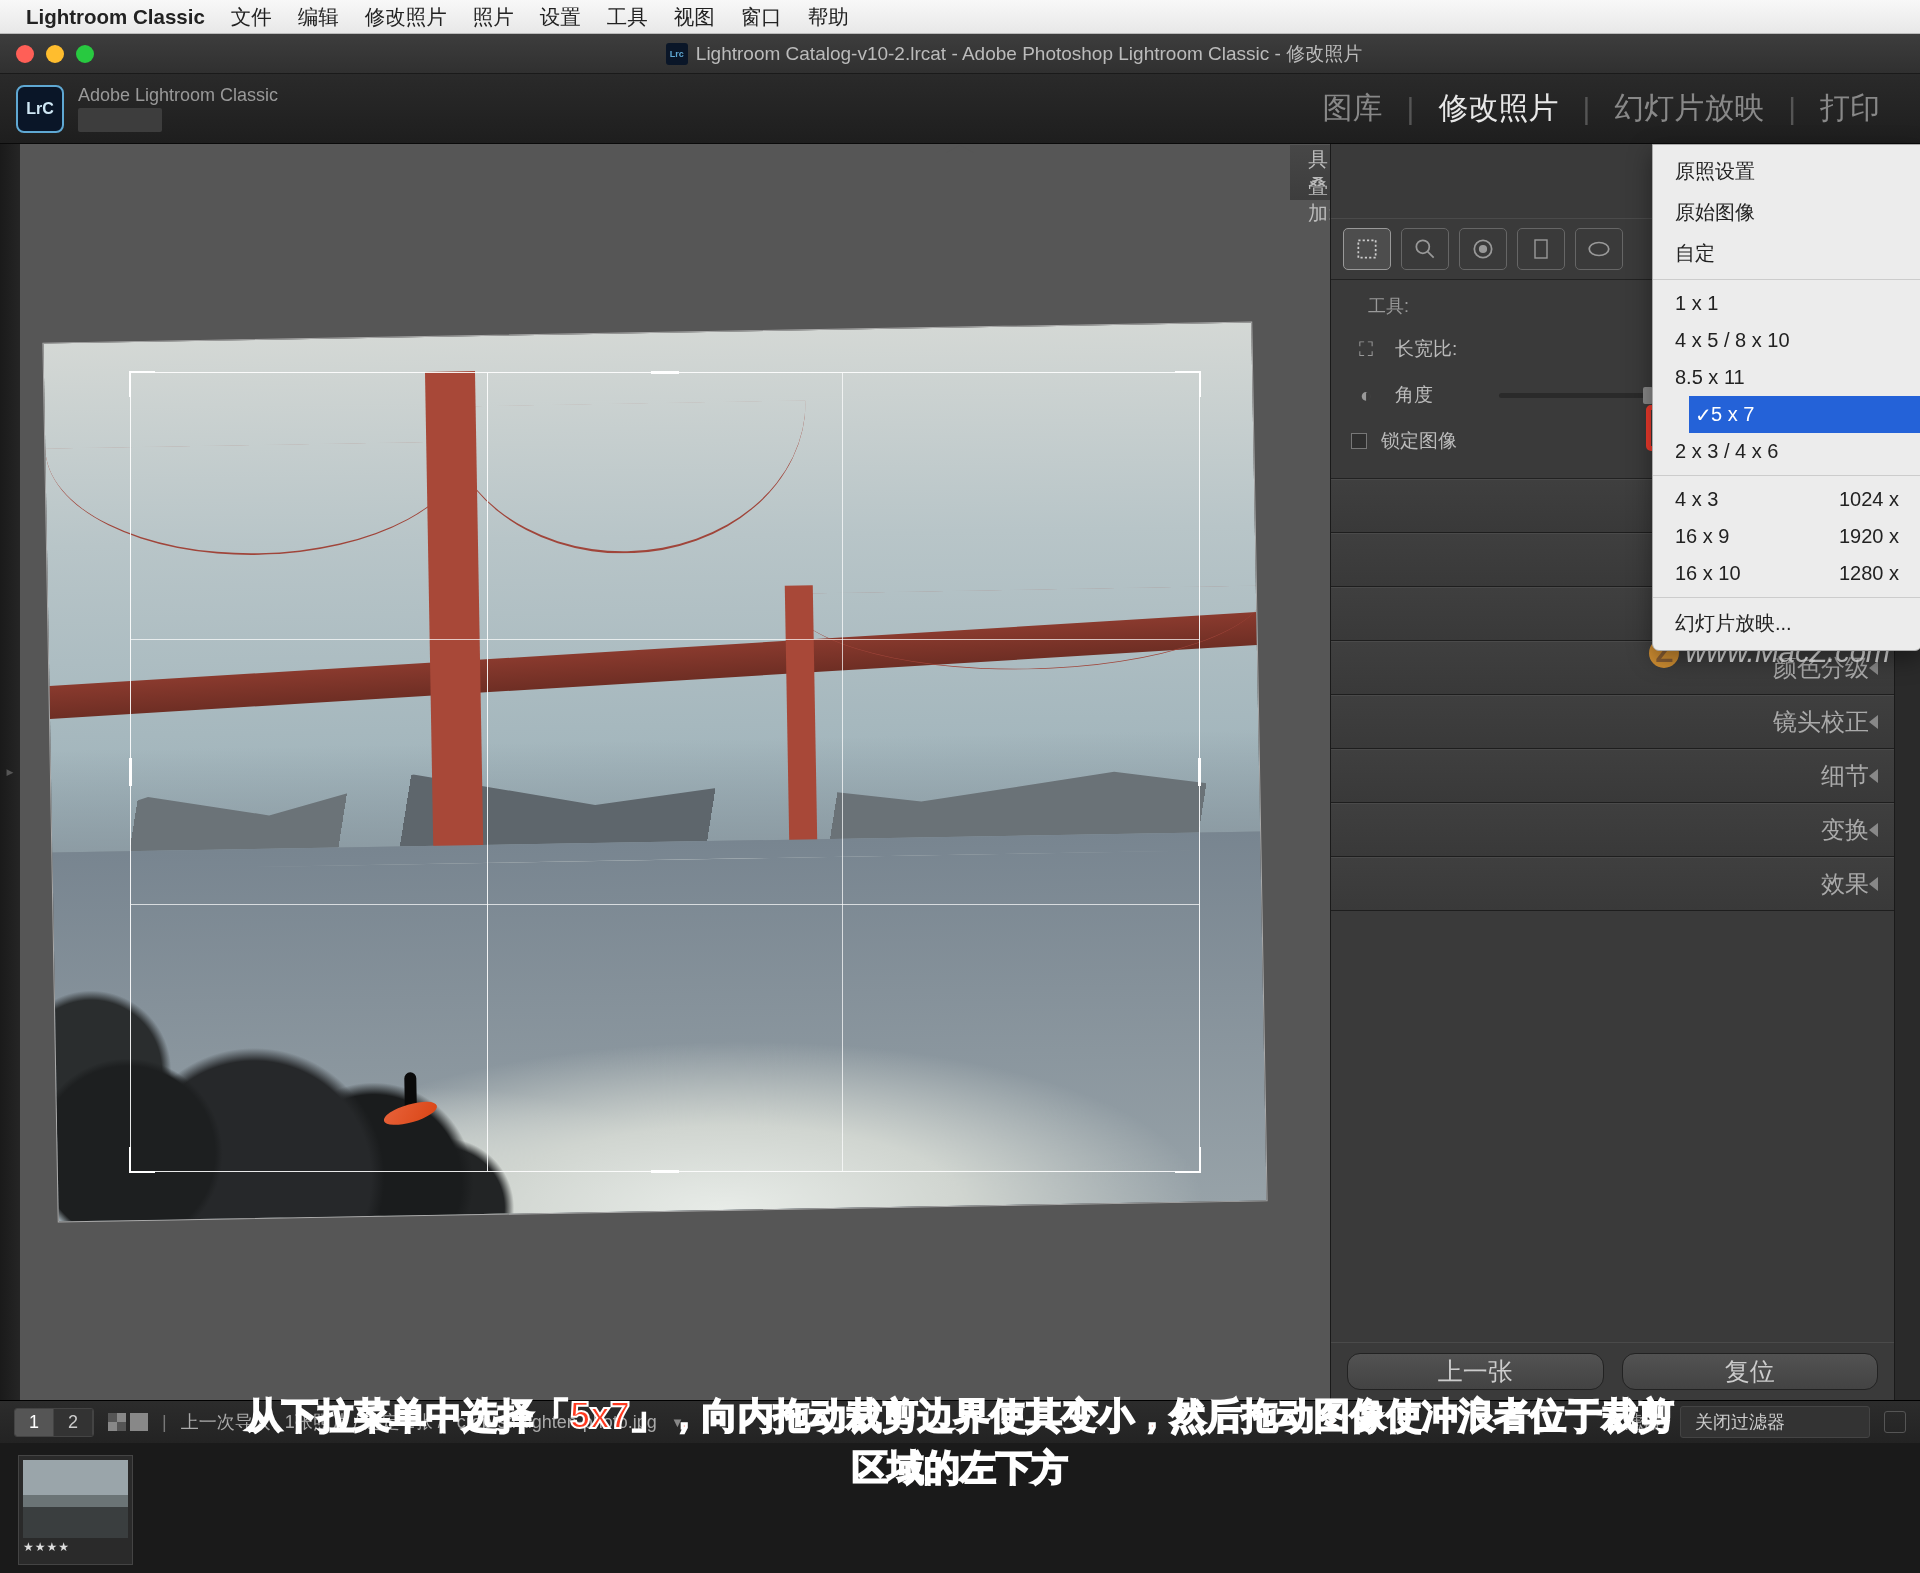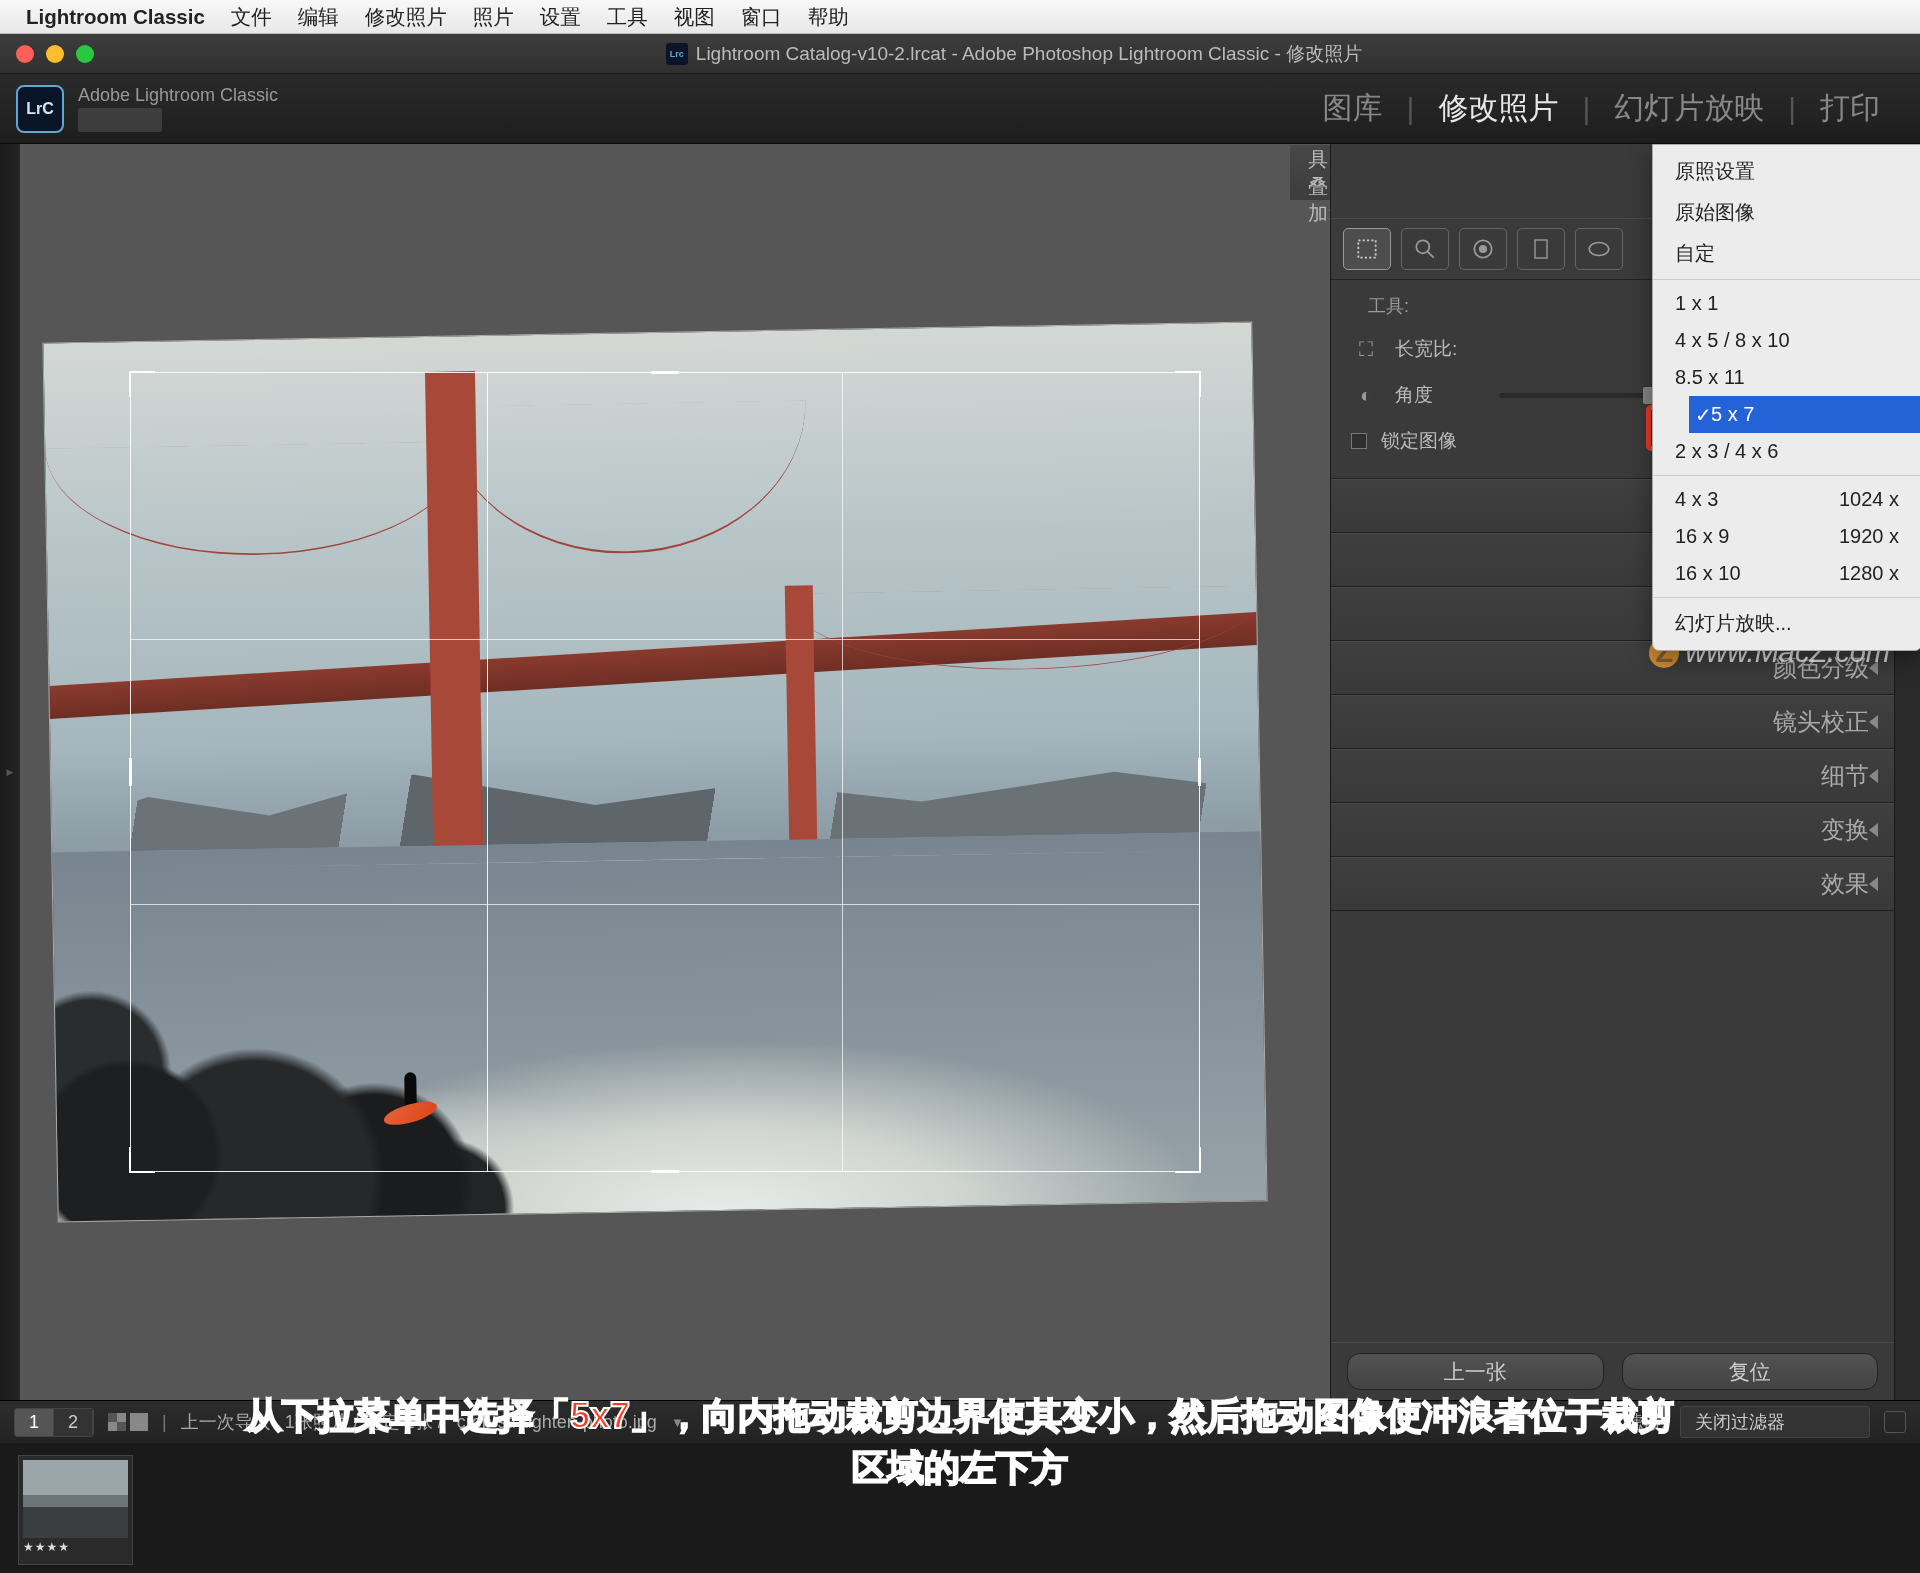--- a/index.html
+++ b/index.html
@@ -103,21 +103,21 @@
 .slider{height:18px;display:flex;align-items:center;}
 .slider-track{flex:1;height:5px;background:#2a2a2a;border-radius:3px;position:relative;}
 .slider-thumb{position:absolute;left:48%;top:-6px;width:10px;height:17px;background:#888;border-radius:2px;}
 .cbx{width:16px;height:16px;border:1px solid #777;background:#2f2f2f;display:inline-block;}
 
 .sections{flex:1;}
 .sect{height:54px;border-top:1px solid #4a4a4a;border-bottom:1px solid #1e1e1e;background:linear-gradient(#3f3f3f,#393939);display:flex;align-items:center;justify-content:flex-end;padding:0 16px;color:#aaa;font-size:24px;}
 .sect.hl{color:#d8d8d8;}
 .tri{width:0;height:0;border-top:7px solid transparent;border-bottom:7px solid transparent;border-right:9px solid #888;}
 .navbtns{height:58px;display:flex;gap:18px;padding:10px 16px;border-top:1px solid #4a4a4a;}
-.navbtns .nb{flex:1;background:linear-gradient(#525252,#434343);border:1px solid #222;border-radius:13px;display:flex;align-items:center;justify-content:center;color:#ccc;font-size:21px;}
+.navbtns .nb{flex:1;background:linear-gradient(#525252,#434343);border:1px solid #222;border-radius:13px;display:flex;align-items:center;justify-content:center;color:#ccc;font-size:25px;}
 
 
 .dd{position:absolute;top:0;right:-2px;width:270px;background:#ececec;border:1px solid #aaa;border-radius:0 0 7px 7px;box-shadow:0 8px 24px rgba(0,0,0,.4);font-size:20px;color:#222;padding:6px 0;z-index:50;}
 .dd-item{padding:7px 22px;display:flex;justify-content:space-between;align-items:center;}
 .dd-sep{height:1px;background:#ccc;margin:5px 0;}
 .dd-item.sel{background:#2462d8;color:#fff;position:relative;margin-left:36px;}
 .dd-item.sel::before{content:"✓";position:absolute;left:6px;}
 .dd-hl{position:absolute;border:5px solid #ef3a2c;border-radius:5px;pointer-events:none;}
 
 

